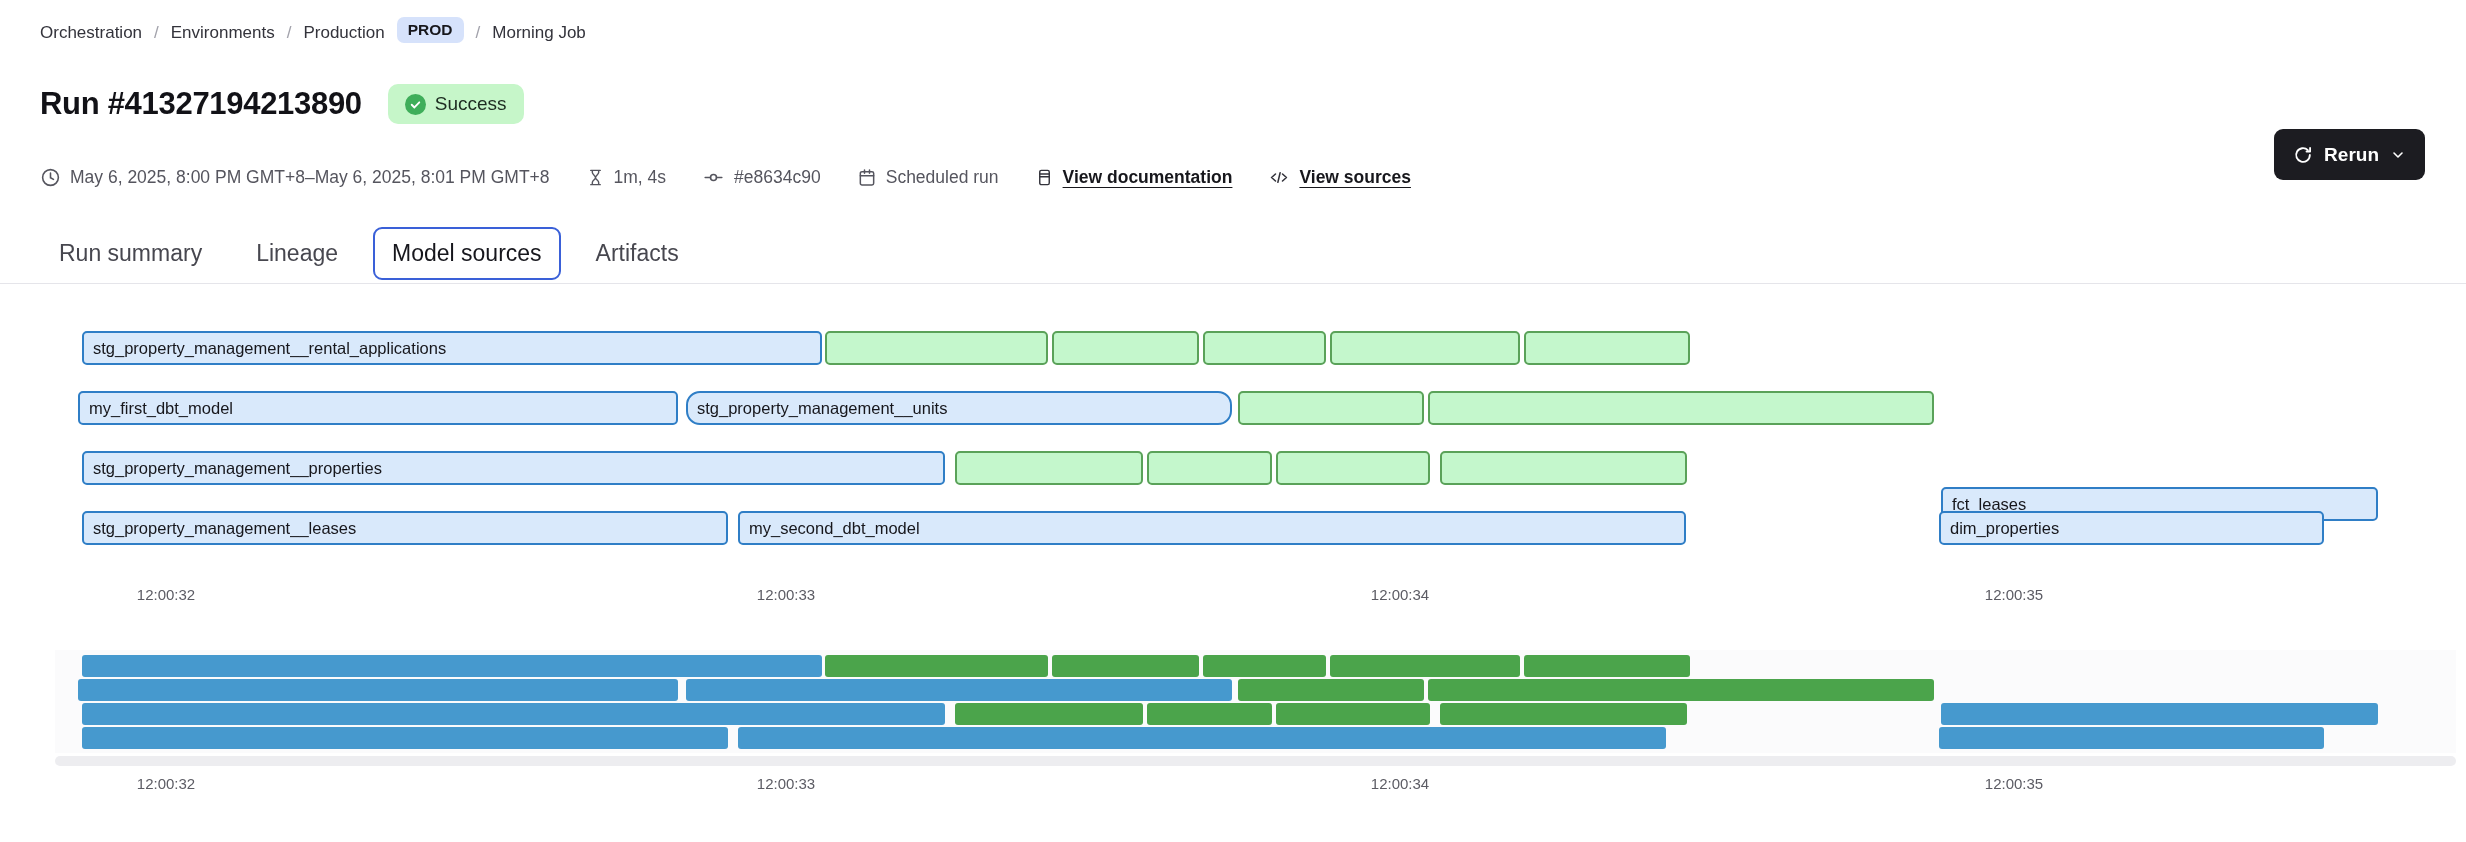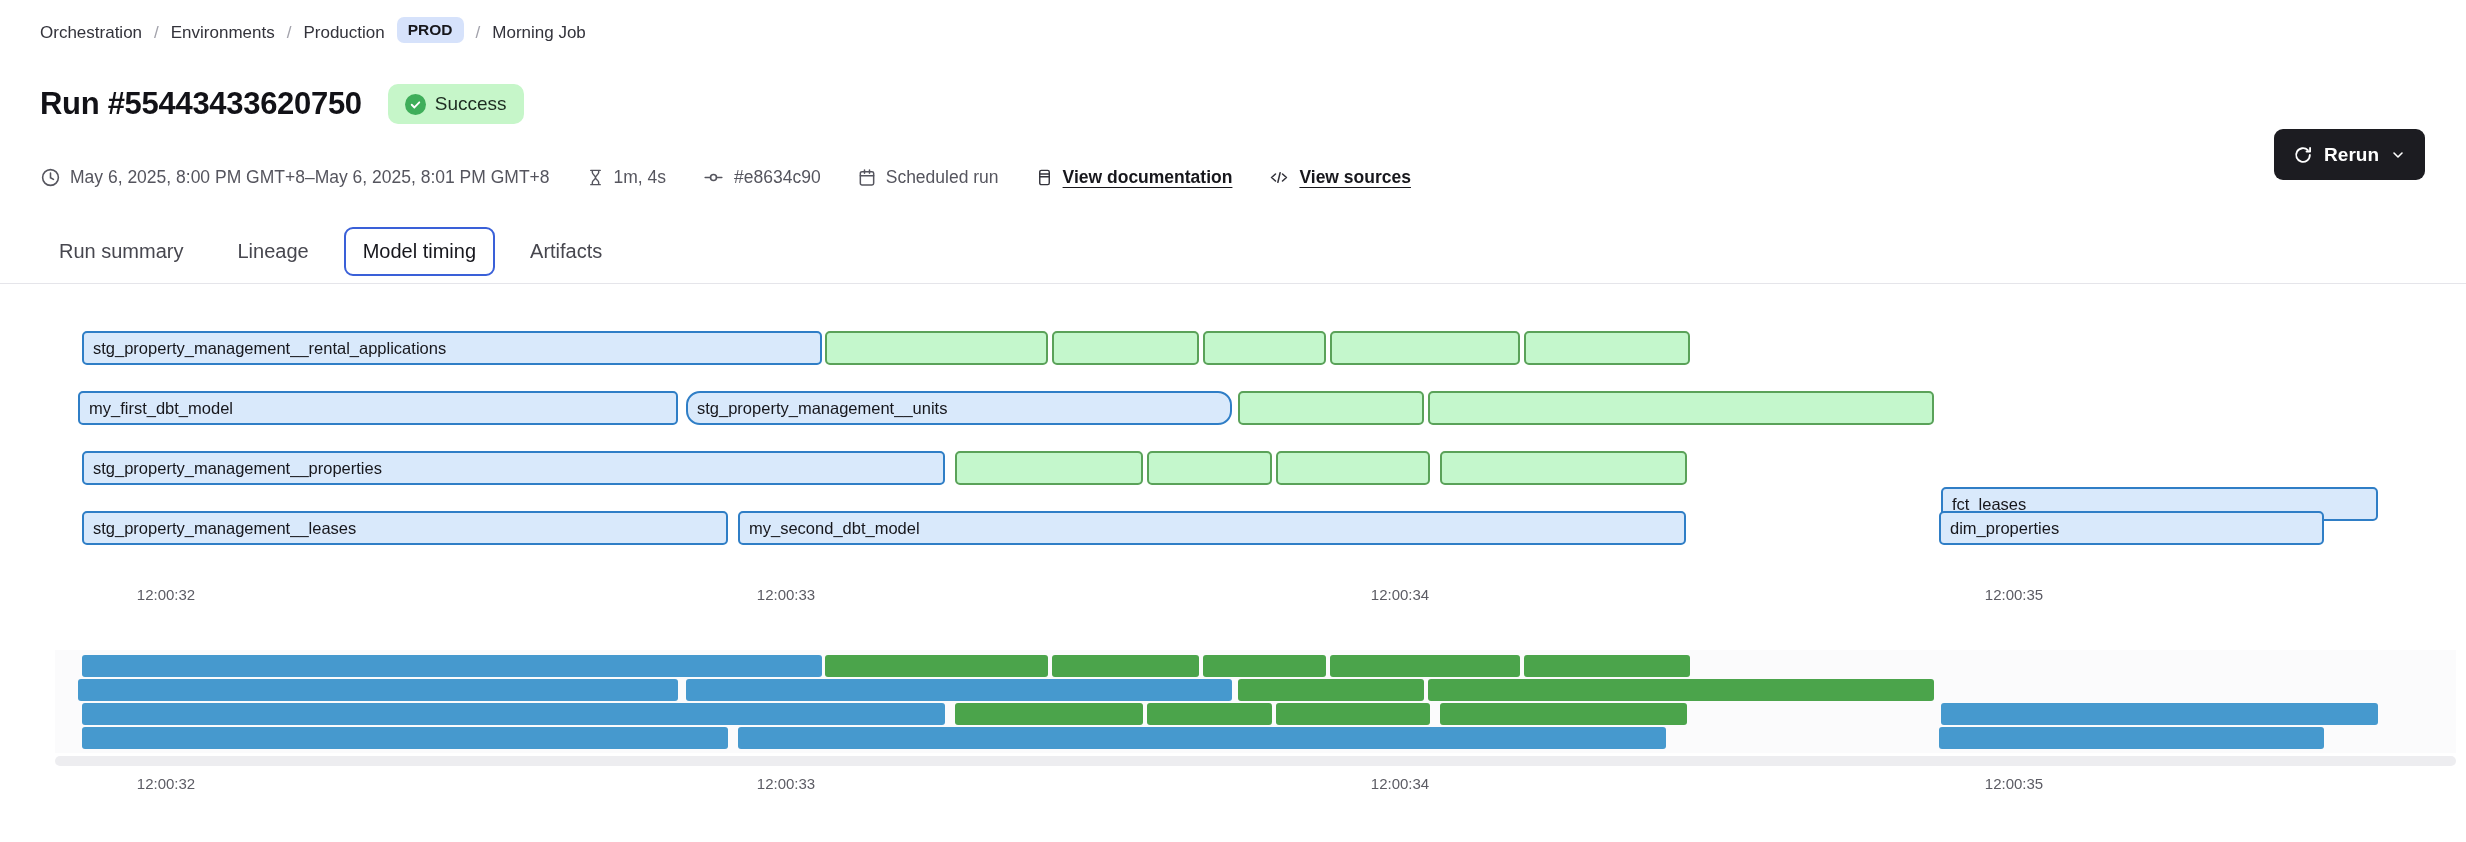--- a/index.html
+++ b/index.html
@@ -28,21 +28,21 @@
   .meta-item{display:flex;align-items:flex-end;gap:9px;}
   .meta-link{color:#17171c;font-weight:600;text-decoration:underline;text-underline-offset:4px;cursor:pointer;}
   .meta-icon{display:flex;align-items:center;}
 
   
   .rerun-btn{position:absolute;right:41px;top:129px;height:51px;background:#1c1c21;color:#ffffff;
              border:none;border-radius:9px;display:flex;align-items:center;gap:11px;padding:0 19px;
              font-size:19px;font-weight:700;font-family:inherit;cursor:pointer;}
 
   
-  .tabs{position:absolute;left:40px;top:227px;display:flex;align-items:center;gap:16px;font-size:20px;}
+  .tabs{position:absolute;left:40px;top:227px;display:flex;align-items:center;gap:16px;font-size:23px;}
   .tab{padding:11px 17px;color:#47474f;border:2px solid transparent;border-radius:9px;cursor:pointer;}
   .tab.active{color:#16161c;font-weight:500;border-color:#3a60d8;}
   .tabs-divider{position:absolute;left:0;top:283px;width:2466px;height:1px;background:#e5e5ea;}
 
   
   .chart-layer{position:absolute;left:0;top:0;width:2466px;height:842px;}
   .minimap-bg{position:absolute;left:55px;top:650px;width:2401px;height:103px;background:#fbfbfc;}
   .bar{position:absolute;height:34px;box-sizing:border-box;border-radius:5px;overflow:hidden;
        white-space:nowrap;cursor:pointer;}
   .bar-model{background:var(--model-fill,#d9e9fb);border:2px solid var(--model-border,#2f7ec6);}
@@ -64,21 +64,21 @@
     <span class="crumb-sep">/</span>
     <span class="crumb">Environments</span>
     <span class="crumb-sep">/</span>
     <span class="crumb">Production</span>
     <span class="env-badge">PROD</span>
     <span class="crumb-sep">/</span>
     <span class="crumb">Morning Job</span>
   </div>
 
   <div class="title-row">
-    <span class="run-title">Run #55443433620750</span>
+    <span class="run-title">Run #41327194213890</span>
     <span class="status-badge">
       <span class="check-circle">
         <svg width="13" height="13" viewBox="0 0 24 24" fill="none">
             <path d="M5 12.5l5 5L19 8" stroke="#ffffff" stroke-width="3.4" stroke-linecap="round" stroke-linejoin="round"></path>
           </svg>
       </span>
       <span>Success</span>
     </span>
   </div>
 
@@ -148,21 +148,21 @@
     <span style="display:flex;">
       <svg width="16" height="16" viewBox="0 0 24 24" fill="none" stroke="#ffffff" stroke-width="2.4" stroke-linecap="round" stroke-linejoin="round">
           <path d="M6 9l6 6 6-6"></path>
         </svg>
     </span>
   </button>
 
   <div class="tabs">
     <div class="tab">Run summary</div>
     <div class="tab">Lineage</div>
-    <div class="tab active">Model timing</div>
+    <div class="tab active">Model sources</div>
     <div class="tab">Artifacts</div>
   </div>
   <div class="tabs-divider"></div>
 
   <div class="chart-layer" id="chart-layer">
     <div class="minimap-bg"></div>
     <div id="gantt-main">
         <div class="bar bar-model" style="left: 82px; top: 331px; width: 740px;">
           <span>stg_property_management__rental_applications</span>
         </div>

